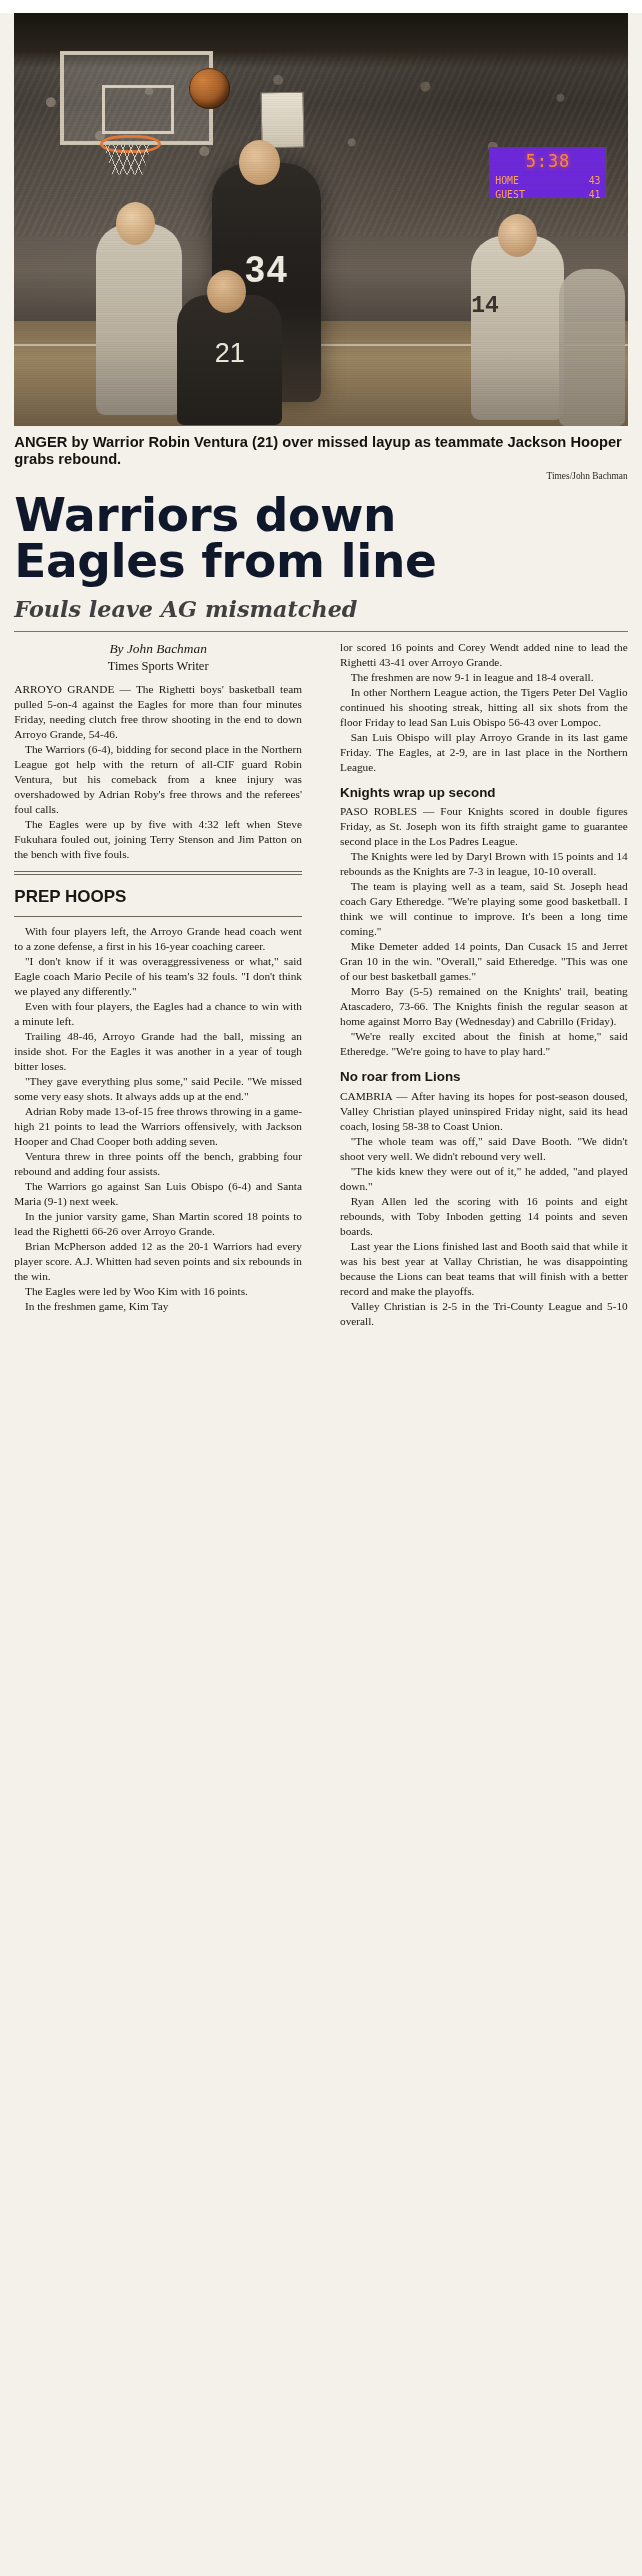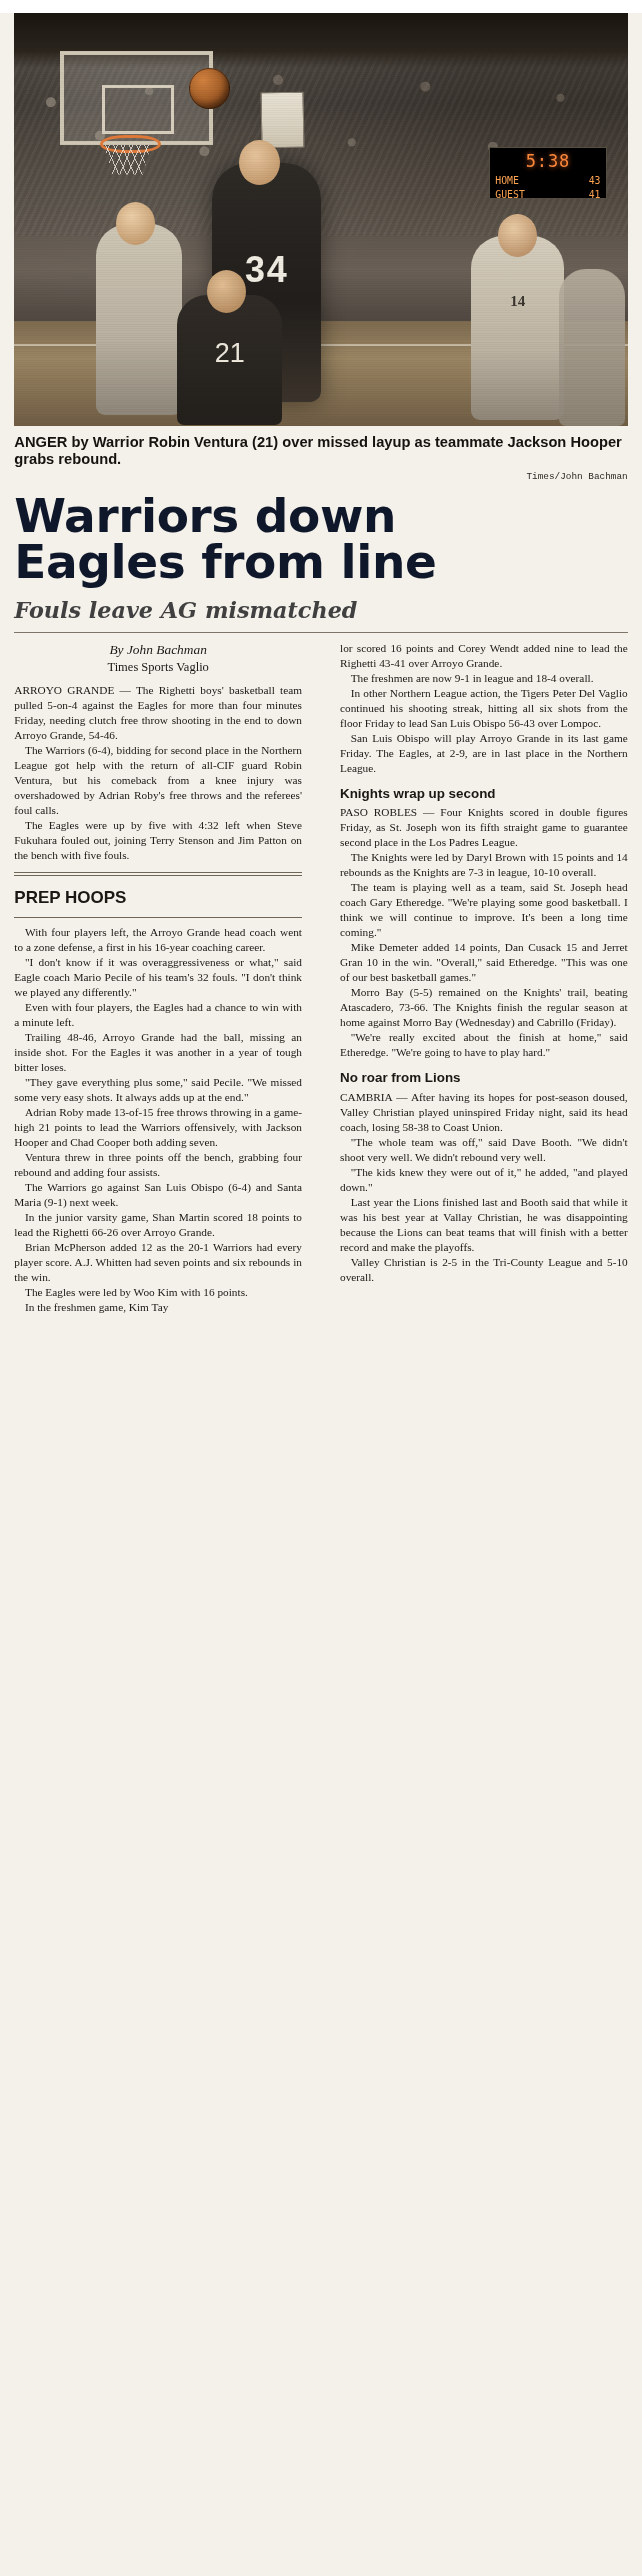--- a/index.html
+++ b/index.html
@@ -111,21 +111,21 @@
     border-radius: 50%;
     border: 0.9px solid rgba(40,20,8,0.6);
   }
   .ball::after { clip-path: polygon(0 45%, 100% 45%, 100% 55%, 0 55%); }
 
   
   .scoreboard {
     position: absolute;
     right: 21.4px; top: 134px;
     width: 118px; height: 52px;
-    background: #000000;
+    background: #6d28d9;
     border: 1.8px solid #574e42;
     padding: 3.6px 5.4px;
     box-sizing: border-box;
     color: #ff8a3c;
     font-family: "DejaVu Sans Mono", monospace;
   }
   .sb-time {
     font-size: 17px;
     text-align: center;
     letter-spacing: 0.9px;
@@ -211,23 +211,23 @@
     background: linear-gradient(180deg, #d6cebd 0%, #bcb3a2 62%, #8f8678 100%);
     border-radius: 32px 32px 9px 9px;
   }
   .p-right .head {
     position: absolute; left: 27px; top: -21.4px;
     width: 39px; height: 43px; border-radius: 50%;
     background: radial-gradient(circle at 40% 34%, #e9cba4, #b0835a);
   }
   .p-right .num {
     position: absolute; left: 0; right: 0; top: 57px;
-    text-align: center; color: #3a352e;
-    font-family: Liberation Serif, serif;
-    font-weight: bold; font-size: 15px;
+    color: #3a352e;
+    font-family: Liberation Mono, monospace;
+    font-weight: bold; font-size: 23px;
   }
   .p-far-right {
     right: 3.6px; top: 256px; width: 66px; height: 157px;
     background: linear-gradient(180deg, #b9b0a0, #8d8578);
     border-radius: 27px 27px 7.1px 7.1px;
     opacity: 0.9;
   }
   .grain {
     position: absolute; inset: 0;
     background-image:
@@ -241,21 +241,21 @@
   .caption {
     font-family: "Liberation Sans", sans-serif;
     font-weight: bold;
     font-size: 14.7px;
     line-height: 1.22;
     margin: 8px 0 0 0;
     color: #15120f;
   }
   .credit {
     text-align: right;
-    font-family: Liberation Mono, monospace;
+    font-family: Liberation Serif, serif;
     font-size: 9.4px;
     color: #2b2723;
     margin: 1.8px 0 0 0;
   }
 
   
   .headline {
     font-family: "DejaVu Sans", sans-serif;
     font-weight: bold;
     font-size: 47px;
@@ -393,21 +393,21 @@
     <span class="l2">Eagles from line</span>
   </h1>
   <div class="subhead">Fouls leave AG mismatched</div>
   <hr class="rule">
 
   <div class="cols">
 
     <div class="col">
       <div class="byline">
         <div class="name">By John Bachman</div>
-        <div class="title">Times Sports Vaglio</div>
+        <div class="title">Times Sports Writer</div>
       </div>
 
       <p class="first">ARROYO GRANDE — The Righetti boys' basketball team pulled 5-on-4 against the Eagles for more than four minutes Friday, needing clutch free throw shooting in the end to down Arroyo Grande, 54-46.</p>
       <p>The Warriors (6-4), bidding for second place in the Northern League got help with the return of all-CIF guard Robin Ventura, but his comeback from a knee injury was overshadowed by Adrian Roby's free throws and the referees' foul calls.</p>
       <p>The Eagles were up by five with 4:32 left when Steve Fukuhara fouled out, joining Terry Stenson and Jim Patton on the bench with five fouls.</p>
 
       <hr class="divider-double">
       <div class="sec-head">PREP HOOPS</div>
       <hr class="divider-thin">
 
@@ -436,20 +436,21 @@
       <p>The Knights were led by Daryl Brown with 15 points and 14 rebounds as the Knights are 7-3 in league, 10-10 overall.</p>
       <p>The team is playing well as a team, said St. Joseph head coach Gary Etheredge. "We're playing some good basketball. I think we will continue to improve. It's been a long time coming."</p>
       <p>Mike Demeter added 14 points, Dan Cusack 15 and Jerret Gran 10 in the win. "Overall," said Etheredge. "This was one of our best basketball games."</p>
       <p>Morro Bay (5-5) remained on the Knights' trail, beating Atascadero, 73-66. The Knights finish the regular season at home against Morro Bay (Wednesday) and Cabrillo (Friday).</p>
       <p>"We're really excited about the finish at home," said Etheredge. "We're going to have to play hard."</p>
 
       <div class="sec-head small">No roar from Lions</div>
       <p class="first">CAMBRIA — After having its hopes for post-season doused, Valley Christian played uninspired Friday night, said its head coach, losing 58-38 to Coast Union.</p>
       <p>"The whole team was off," said Dave Booth. "We didn't shoot very well. We didn't rebound very well.</p>
       <p>"The kids knew they were out of it," he added, "and played down."</p>
+      <p>Ryan Allen led the scoring with 16 points and eight rebounds, with Toby Inboden getting 14 points and seven boards.</p>
       <p>Last year the Lions finished last and Booth said that while it was his best year at Vallay Christian, he was disappointing because the Lions can beat teams that will finish with a better record and make the playoffs.</p>
       <p>Valley Christian is 2-5 in the Tri-County League and 5-10 overall.</p>
     </div>
   </div>
 
   <div class="fade-bottom"></div>
 </div>
 
 
 </body></html>

